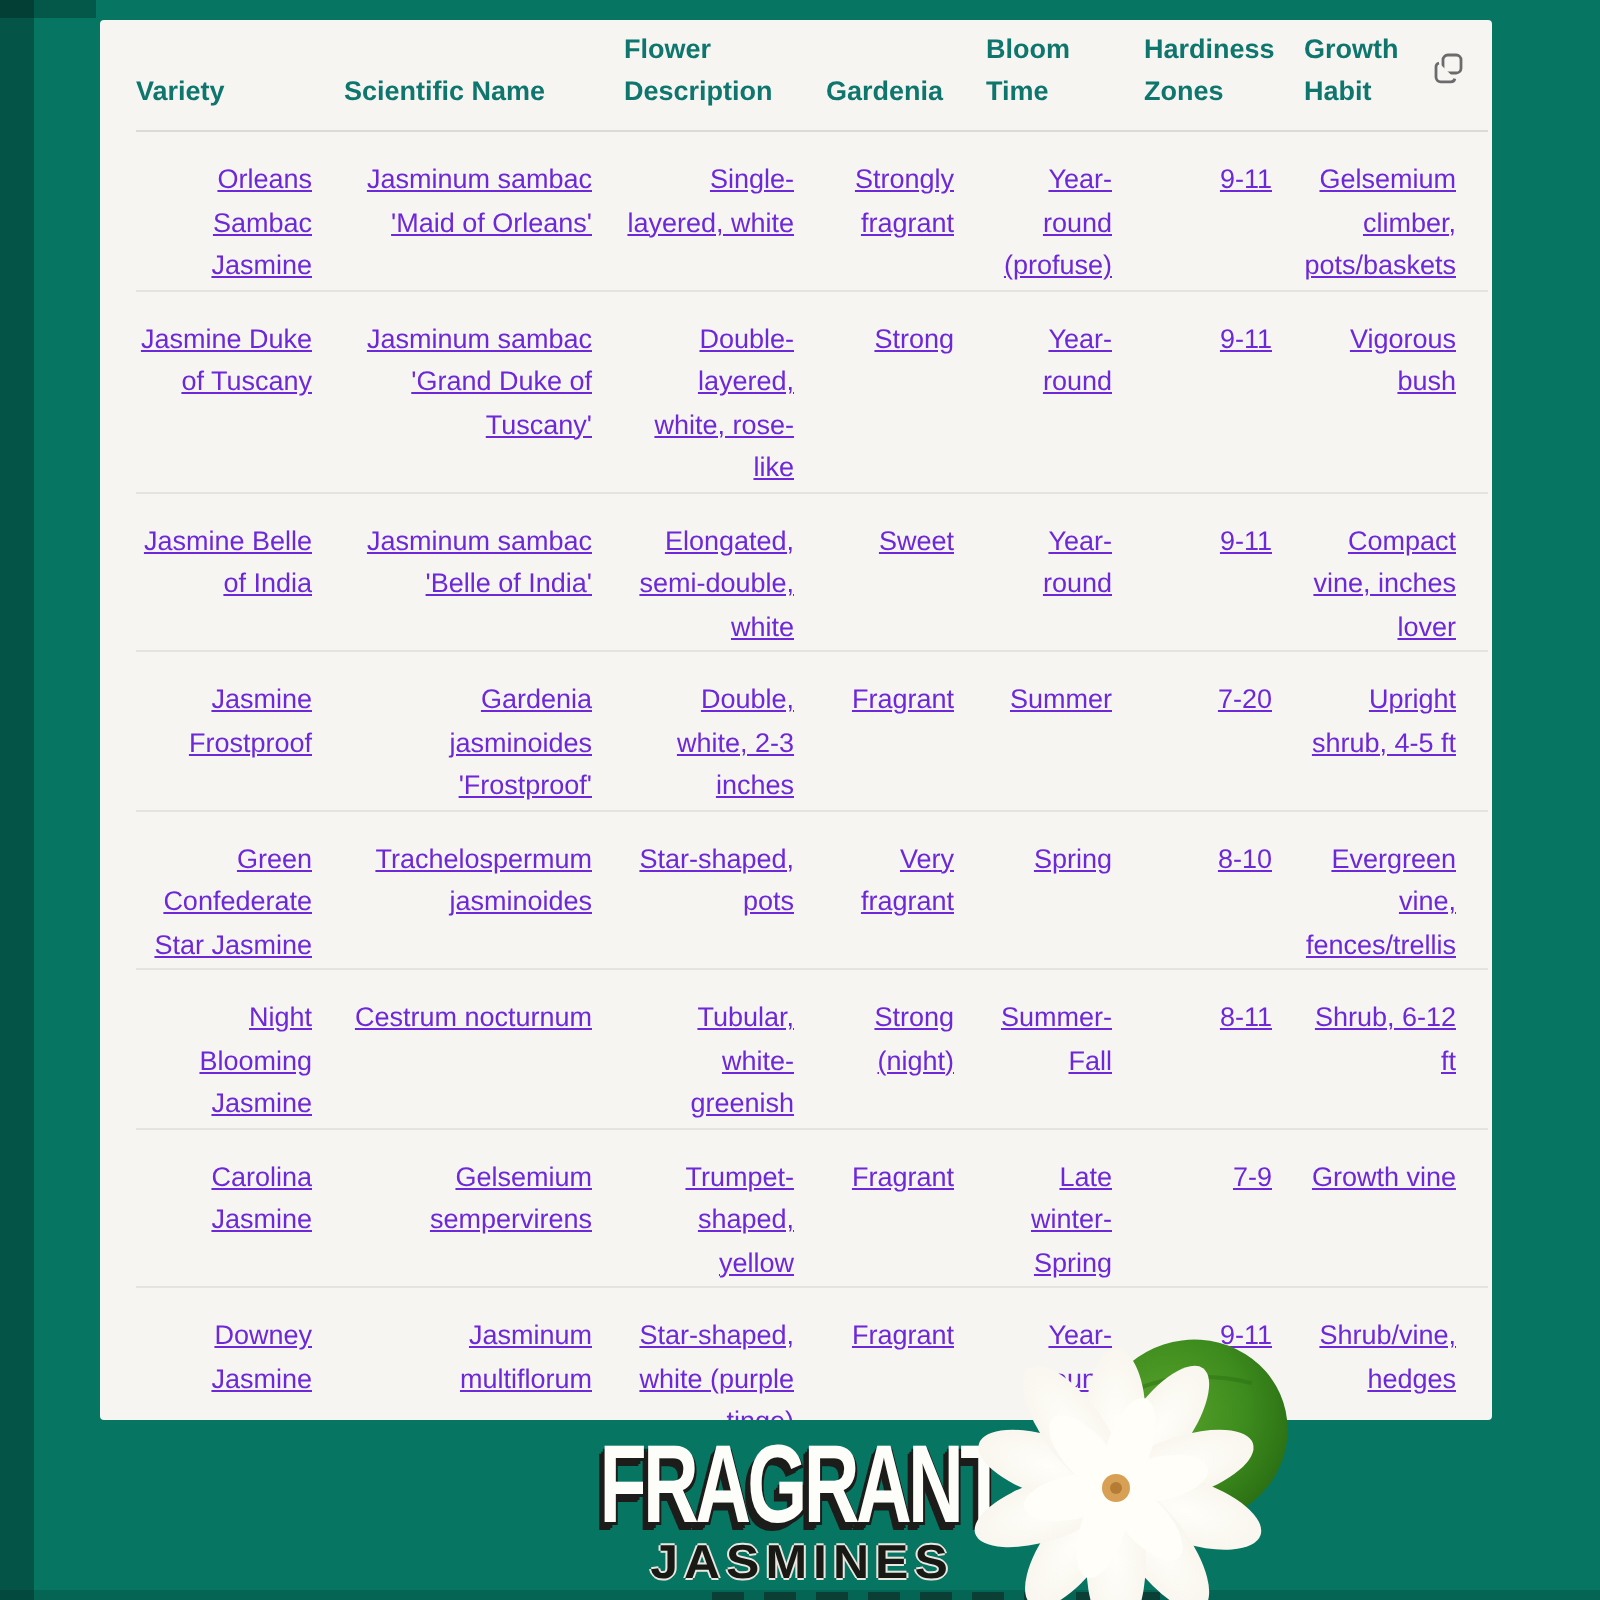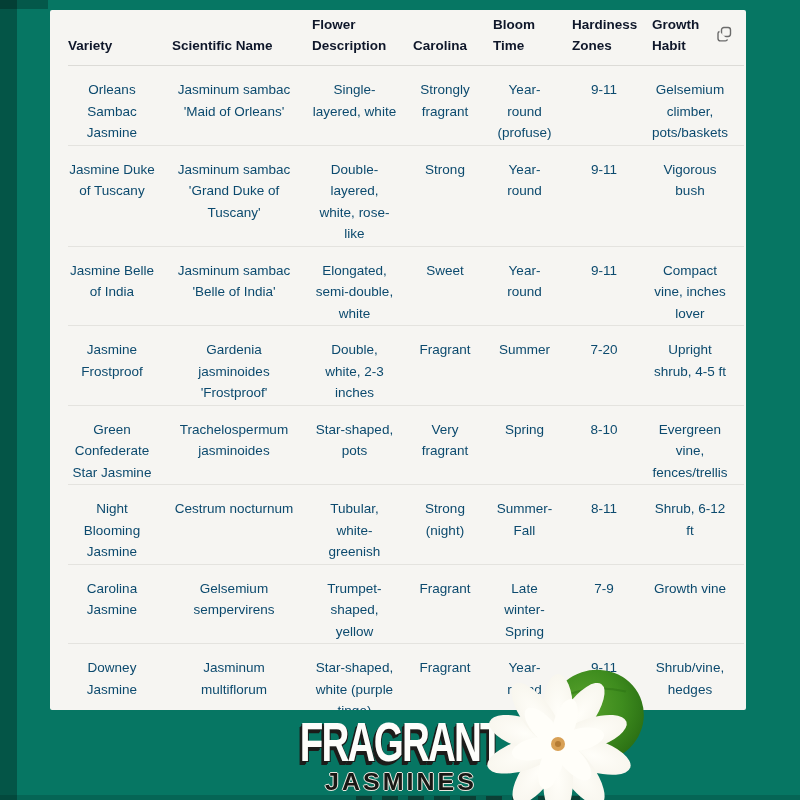--- a/index.html
+++ b/index.html
@@ -30,29 +30,30 @@
     background:transparent; border:none; cursor:pointer; padding:0;
   }
   .copy-btn svg { display:block; margin:auto; }
 
   table.jasmine {
     border-collapse:collapse; table-layout:fixed;
     width:676px; margin:4px 0 0 18px;
   }
   th {
     text-align:left; vertical-align:bottom;
-    font-size:13.5px; line-height:21px; font-weight:bold; color:#0f172a;
+    font-size:13.5px; line-height:21px; font-weight:bold; color:#0f766e;
     padding:0 16px 9px 0;
     border-bottom:1px solid #dcdbd7;
   }
   td {
-    text-align:center; vertical-align:top;
-    font-size:13.5px; line-height:21.5px; font-weight:normal; color:#0c4a6e;
+    text-align:right; vertical-align:top;
+    font-size:13.5px; line-height:21.5px; font-weight:normal; color:#6d28d9;
     padding:13px 16px 1px 0;
     border-bottom:1px solid #e4e3df;
+    text-decoration:underline;
   }
   tbody tr:last-child td { border-bottom:none; }
 
   
   .logo { position:absolute; left:291px; top:711px; width:220px; text-align:center; }
   .logo-title {
     display:inline-block;
     font-size:42px; font-weight:bold; color:#fdfdfa;
     letter-spacing:-2px; white-space:nowrap;
     transform:scale(0.92,1.32); transform-origin:center top;
@@ -94,21 +95,21 @@
       <col style="width:80px">
         <col style="width:79px">
         <col style="width:80px">
         <col style="width:92px">
     </colgroup>
     <thead>
       <tr>
         <th>Variety</th>
         <th>Scientific Name</th>
         <th>Flower Description</th>
-        <th>Carolina</th>
+        <th>Gardenia</th>
         <th>Bloom Time</th>
         <th>Hardiness Zones</th>
         <th>Growth Habit</th>
       </tr>
     </thead>
     <tbody>
         <tr>
           <td>Orleans Sambac Jasmine</td>
           <td>Jasminum sambac 'Maid of Orleans'</td>
           <td>Single-layered, white</td>

